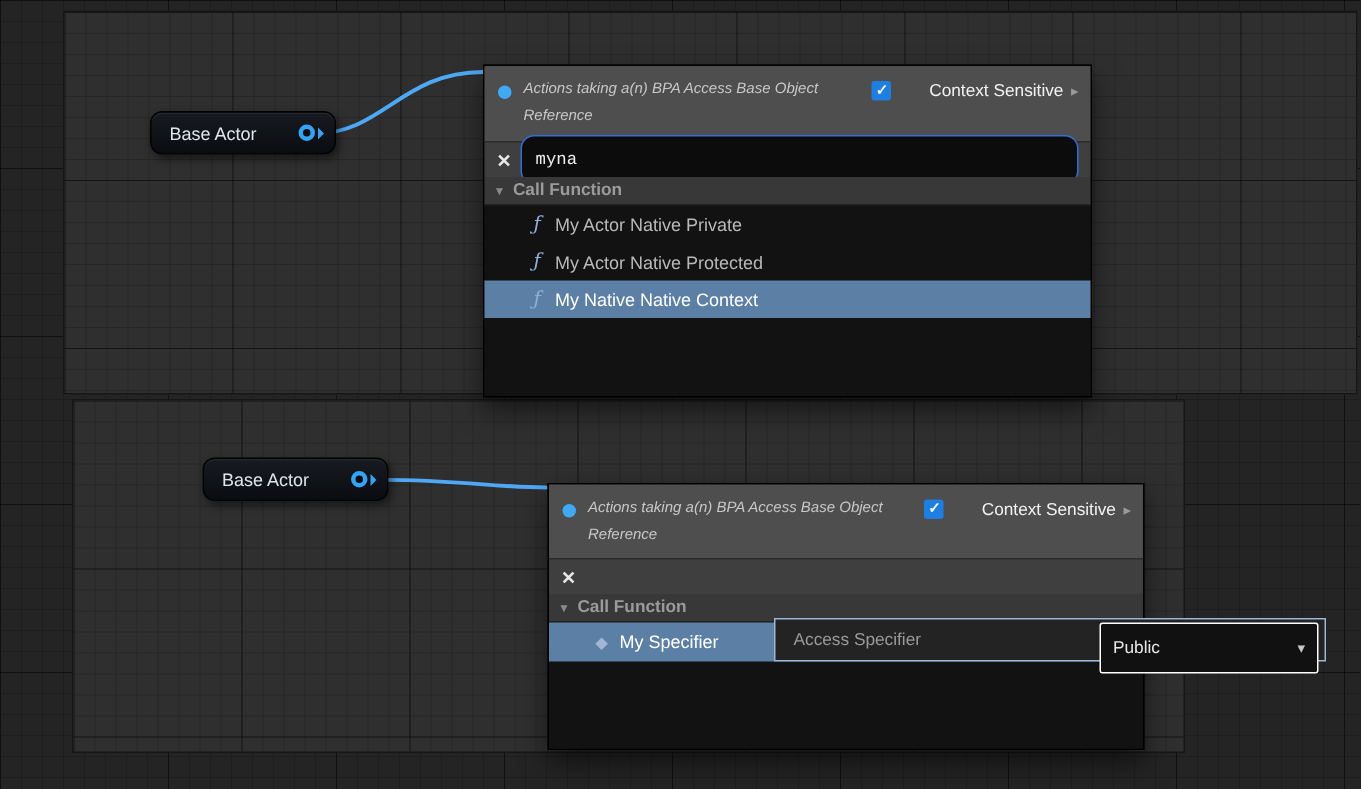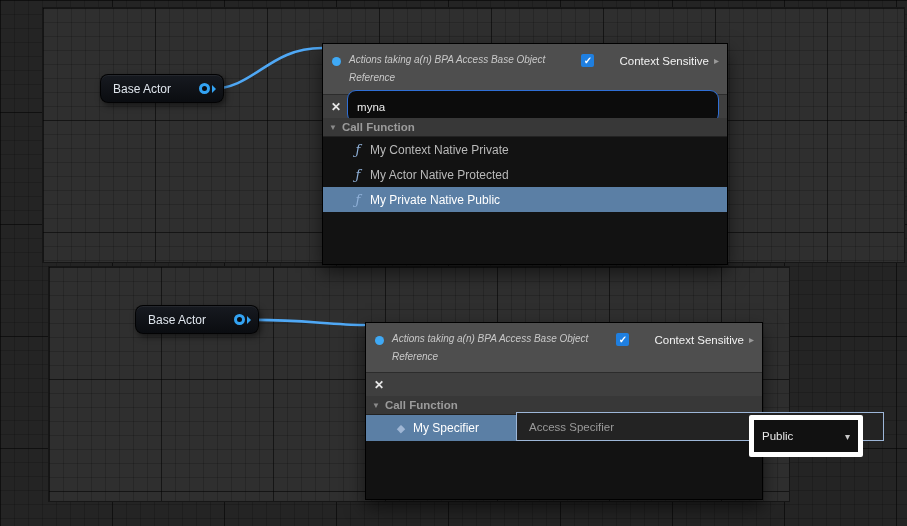--- a/index.html
+++ b/index.html
@@ -78,21 +78,21 @@
   .submenu-arrow { color:#9a9a9a; font-size:10px; margin-left:5px; }
 
   .menu-search {
     background:#3f3f3f; height:24px; display:flex; align-items:center;
     padding:0 8px; flex:0 0 auto; border-top:1px solid #2c2c2c;
   }
   .clear { color:#e8e8e8; font-size:12px; font-weight:bold; margin-right:6px; cursor:default; }
   .search-input {
     flex:1; height:33px; border-radius:9px; border:1px solid #2f6fd6;
     background:#0c0c0c; color:#ececec; font-size:11.5px; padding:0 9px;
-    outline:none; font-family:Liberation Sans, sans-serif;
+    outline:none; font-family:Liberation Mono, monospace;
   }
 
   .menu-category {
     background:#383838; height:19px; display:flex; align-items:center;
     padding:0 6px; flex:0 0 auto; color:#9b9b9b; font-weight:bold; font-size:11.5px;
     border-bottom:1px solid #222;
   }
   .tri { color:#8a8a8a; font-size:8px; margin-right:5px; }
 
   .menu-items { flex:1; background:#121212; }
@@ -115,22 +115,22 @@
   
   .tooltip {
     position:absolute; z-index:6; left:516px; top:412px; width:368px; height:29px;
     display:flex; background:#232323; border:1px solid #9db6d8;
   }
   .tooltip-label {
     width:212px; display:flex; align-items:center; padding-left:12px;
     color:#9a9a9a; font-size:11.5px;
   }
   .dropdown {
-    flex:1; margin:2px 20px; background:#111;
-    border:5px solid #ffffff; border-radius:2px;
+    flex:1; margin:2px 4px; background:#111;
+    border:1px solid #ffffff; border-radius:2px;
     display:flex; align-items:center; justify-content:space-between;
     padding:16px 8px; color:#e8e8e8; font-size:11.5px;
   }
   .chev { color:#c8c8c8; font-size:10px; }
 </style>
 </head>
 <body>
 
 <div class="stage grid-bg">
 
@@ -170,29 +170,29 @@
       <span class="clear">✕</span>
       <input class="search-input" value="myna" style="">
     </div>
     <div class="menu-category">
       <span class="tri">▼</span>
       <span>Call Function</span>
     </div>
     <div class="menu-items">
       <div class="item">
         <span class="fn-icon">ƒ</span>
-        <span>My Context Native Private</span>
+        <span>My Actor Native Private</span>
       </div>
       <div class="item">
         <span class="fn-icon">ƒ</span>
         <span>My Actor Native Protected</span>
       </div>
       <div class="item selected">
         <span class="fn-icon">ƒ</span>
-        <span>My Private Native Public</span>
+        <span>My Native Native Context</span>
       </div>
     </div>
   </div>
 
   <div class="menu menu-bottom">
     <div class="menu-header">
       <span class="dot"></span>
       <div class="menu-title">Actions taking a(n) BPA Access Base Object Reference</div>
       <div class="cs-group">
         <span class="checkbox">

